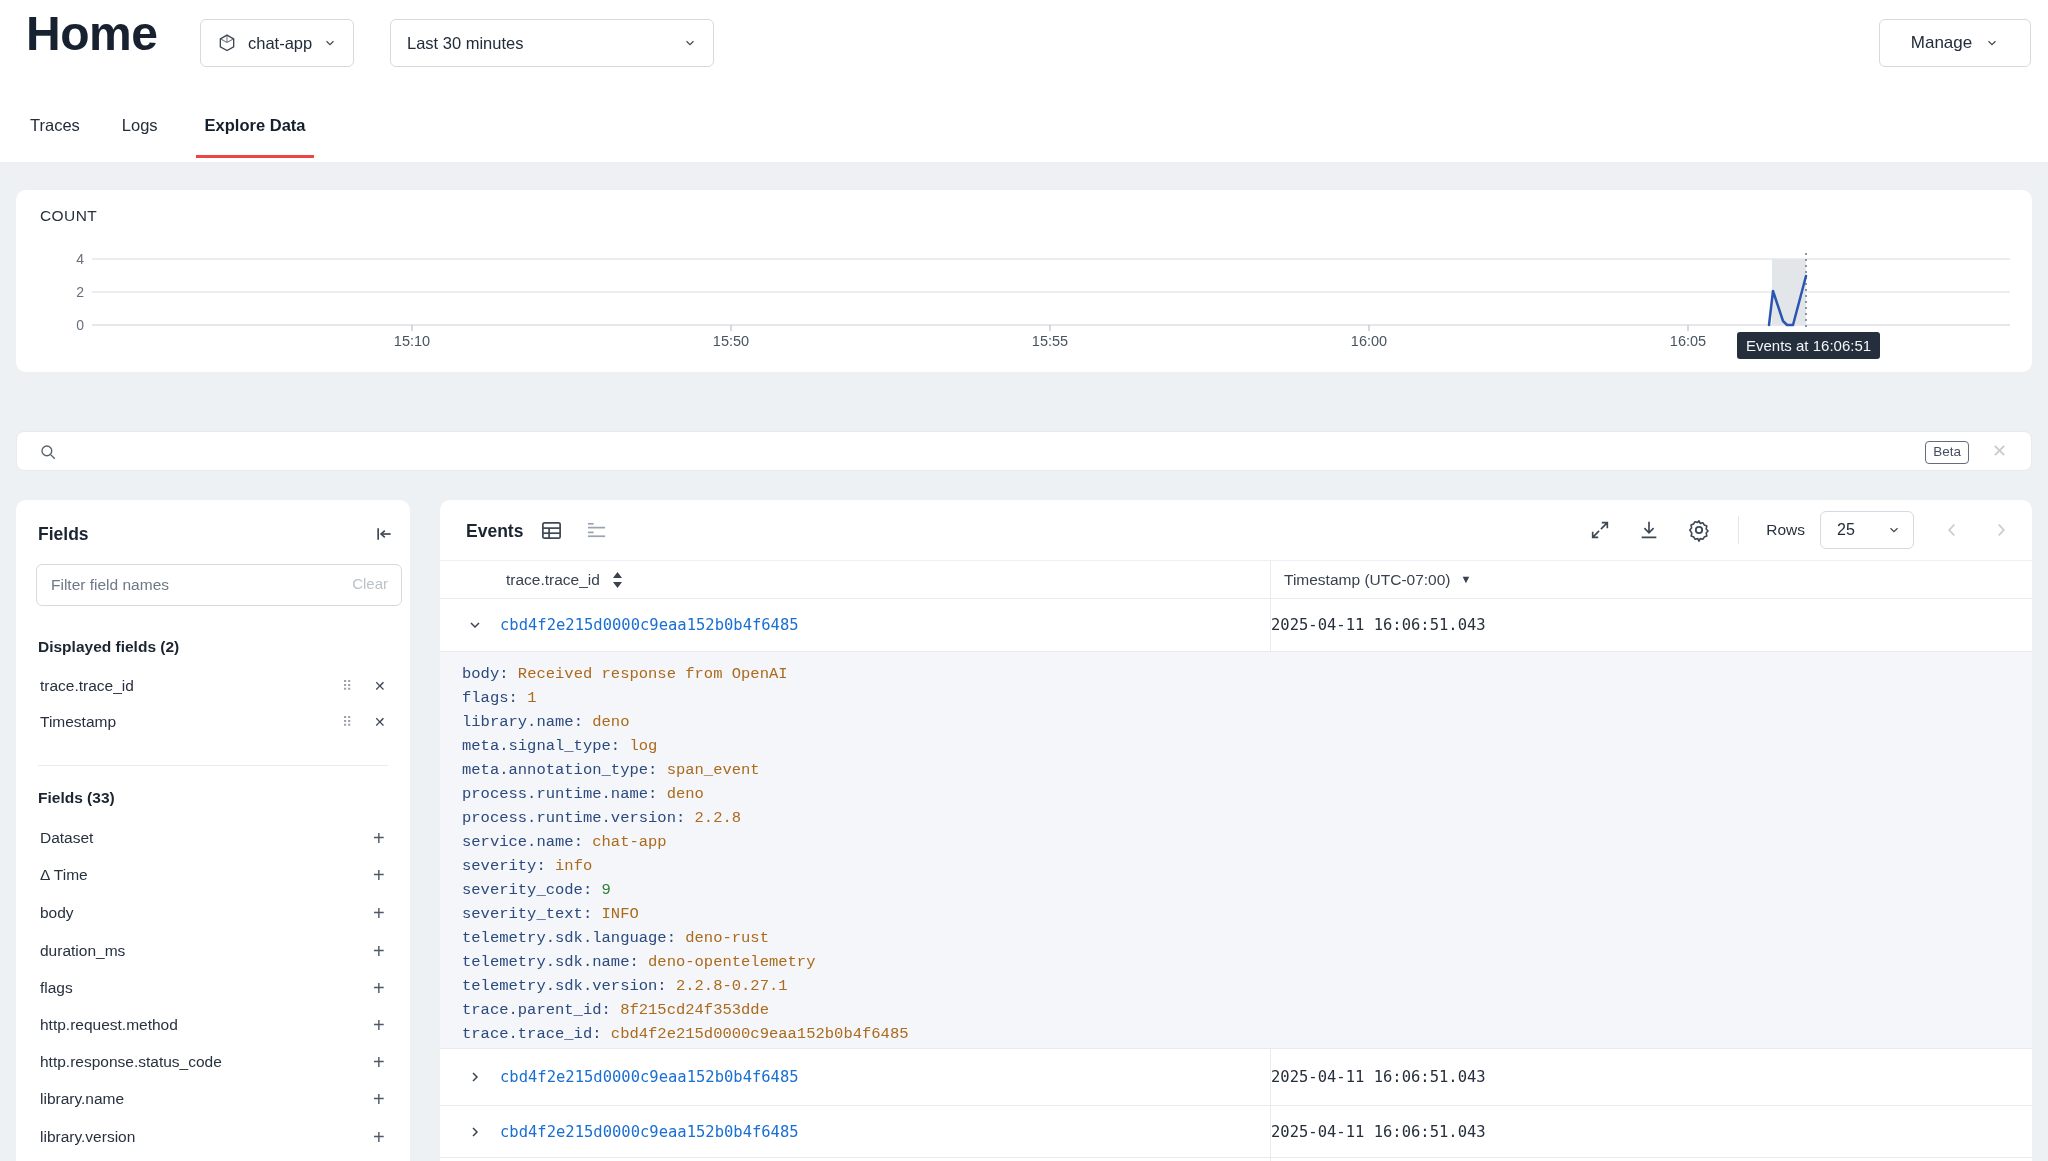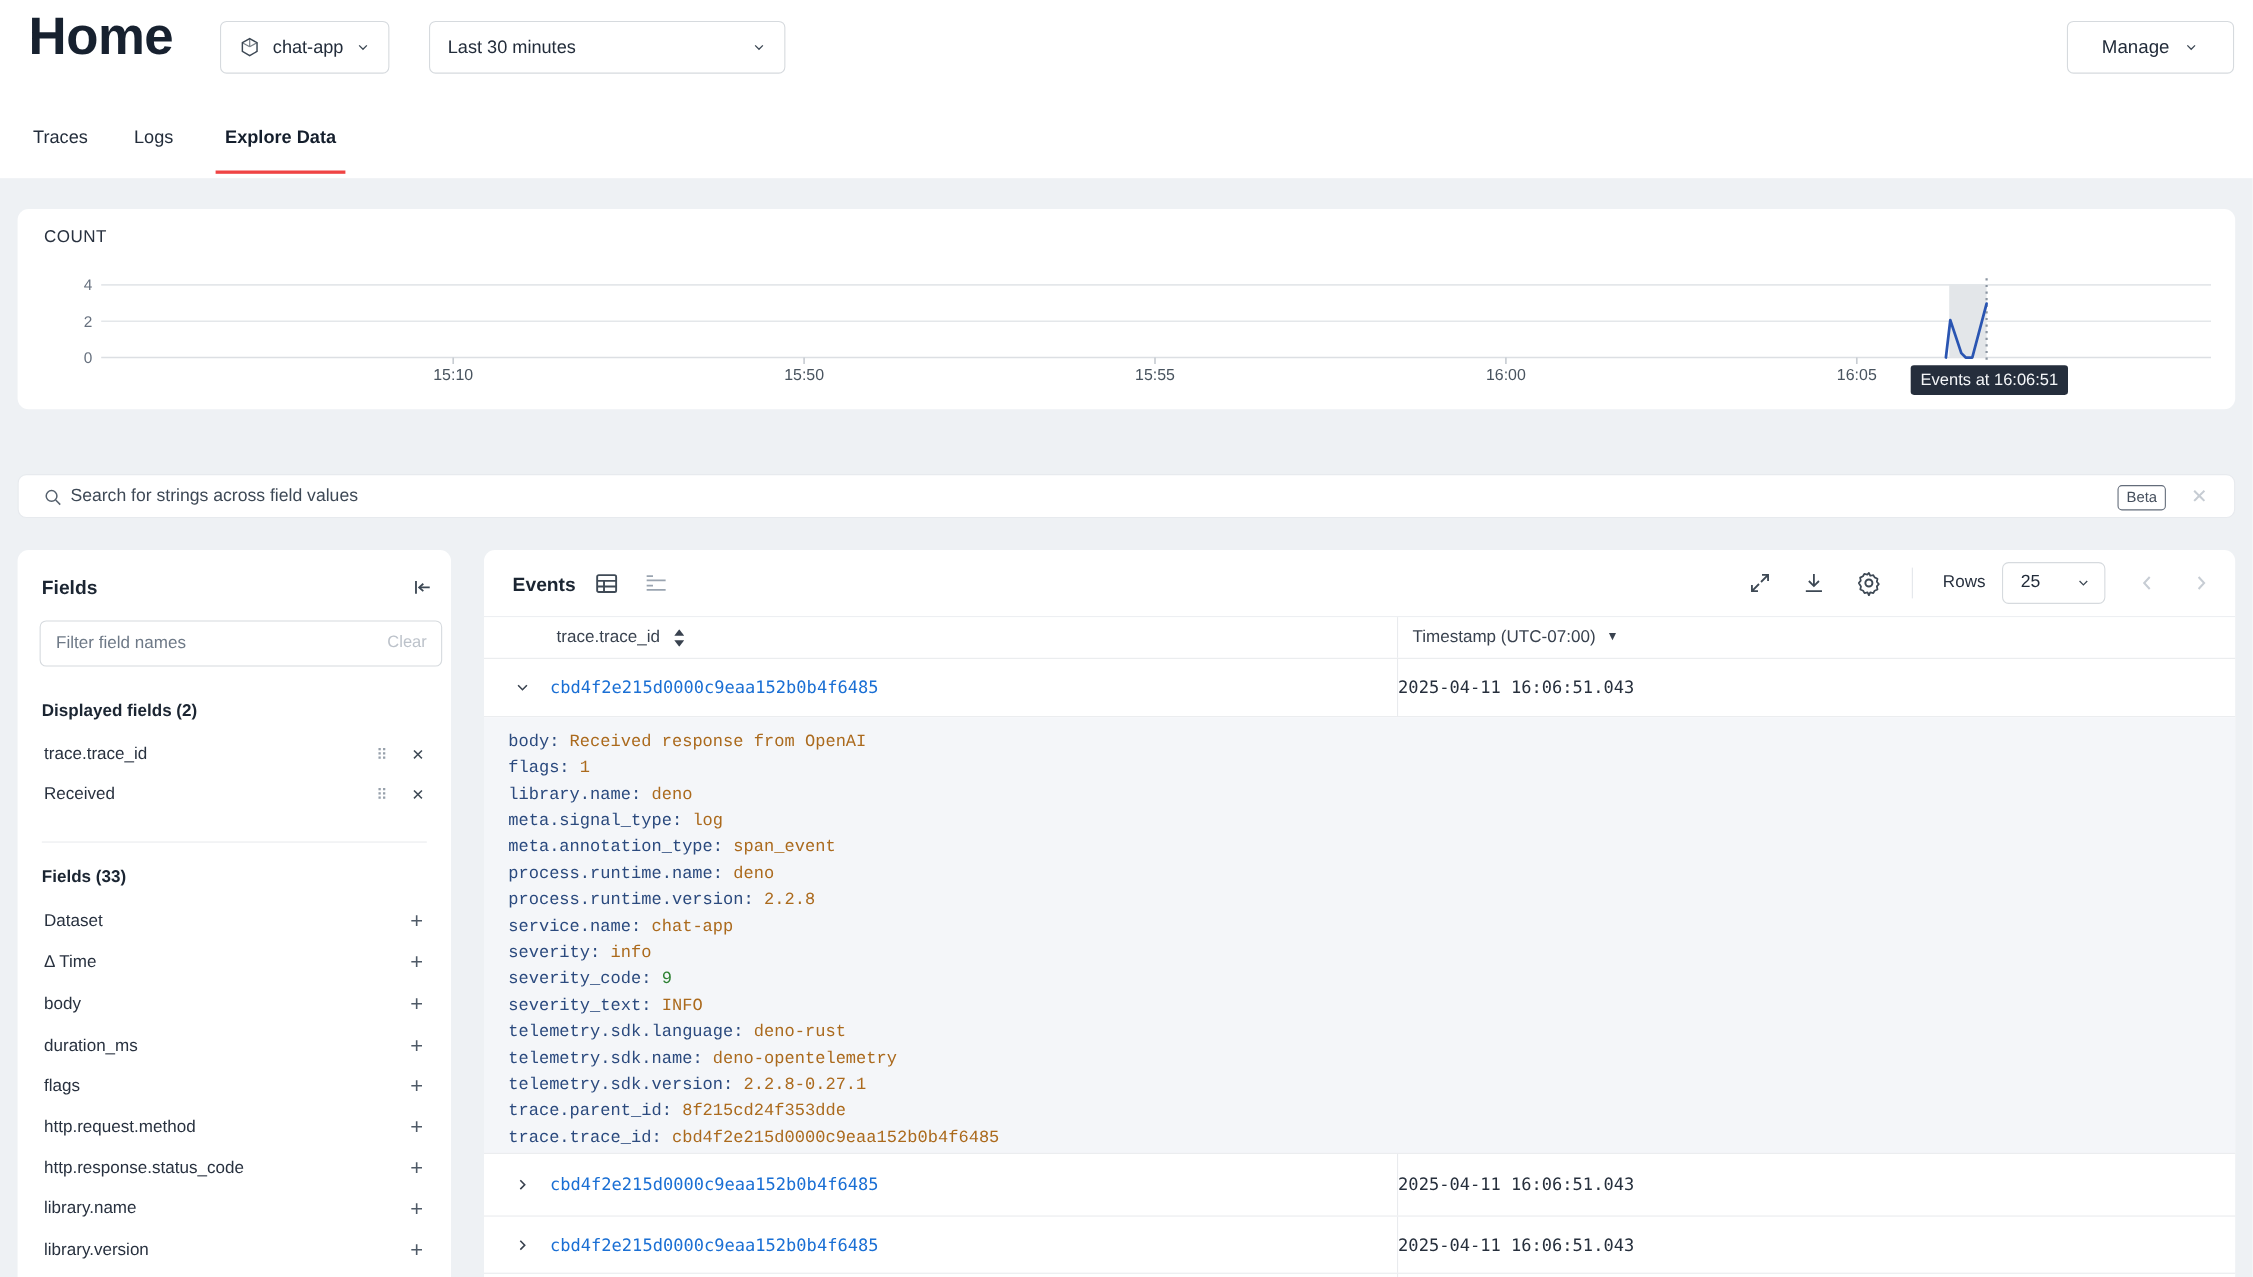--- a/index.html
+++ b/index.html
@@ -176,21 +176,20 @@
   <span class="xtick" style="left:1672px;">16:05</span>
 
   <div class="chart-tooltip">Events at 16:06:51</div>
 </div>
 
 <div class="search-bar">
   <svg class="search-icon" width="18" height="18" viewBox="0 0 24 24">
     <circle cx="10.5" cy="10.5" r="6.5" fill="none" stroke="#55606d" stroke-width="1.8"></circle>
     <line x1="15.5" y1="15.5" x2="21" y2="21" stroke="#55606d" stroke-width="1.8"></line>
   </svg>
-  <input type="text" placeholder="Search for strings across field values" style="">
   <span class="beta-badge">Beta</span>
   <span class="search-close">✕</span>
 </div>
 
 <div class="fields-card">
   <div class="fp-title">Fields</div>
   <svg class="fp-collapse" width="20" height="20" viewBox="0 0 24 24">
     <line x1="5" y1="5" x2="5" y2="19" stroke="#3d4854" stroke-width="2"></line>
     <line x1="20" y1="12" x2="9" y2="12" stroke="#3d4854" stroke-width="2"></line>
     <path d="M13 8l-4.5 4L13 16" fill="none" stroke="#3d4854" stroke-width="2"></path>
@@ -202,21 +201,21 @@
   </div>
 
   <div class="fp-subhead" style="top:138px;">Displayed fields (2)</div>
 
   <div class="fp-row" style="top:168px;">
     <span class="lbl">trace.trace_id</span>
     <span class="drag">⠿</span>
     <span class="rm">✕</span>
   </div>
   <div class="fp-row" style="top:204px;">
-    <span class="lbl">Received</span>
+    <span class="lbl">Timestamp</span>
     <span class="drag">⠿</span>
     <span class="rm">✕</span>
   </div>
 
   <div class="fp-divider"></div>
 
   <div class="fp-subhead" style="top:289px;">Fields (33)</div>
 
   <div class="fp-row" style="top:320px;">
     <span class="lbl">Dataset</span>

